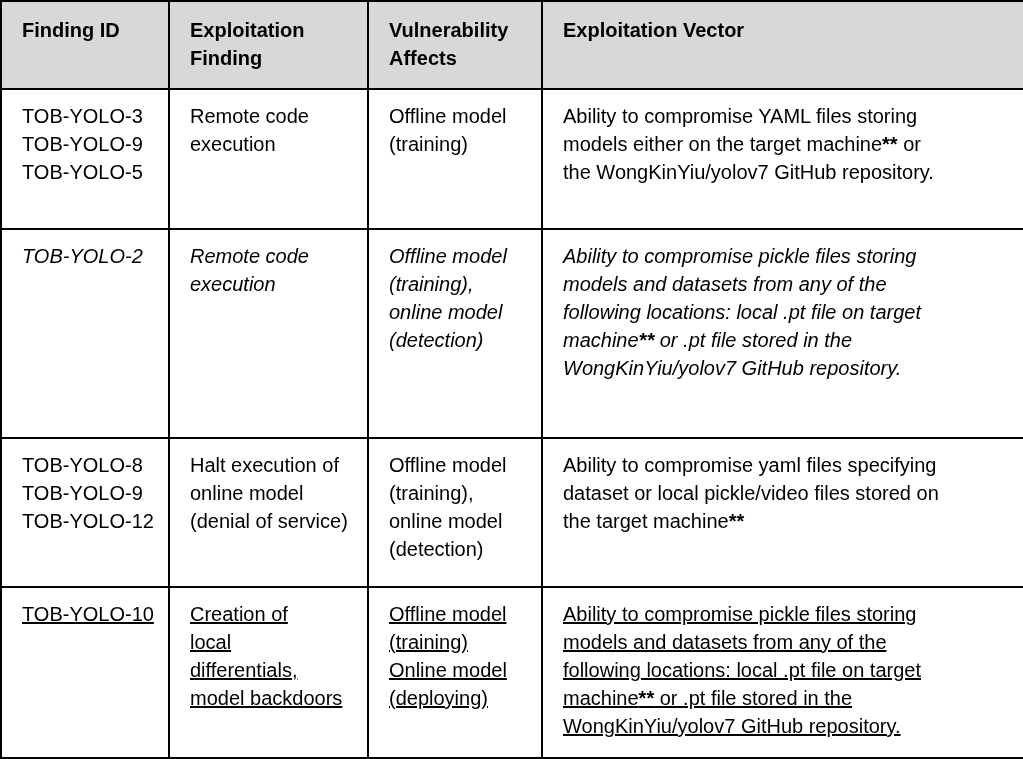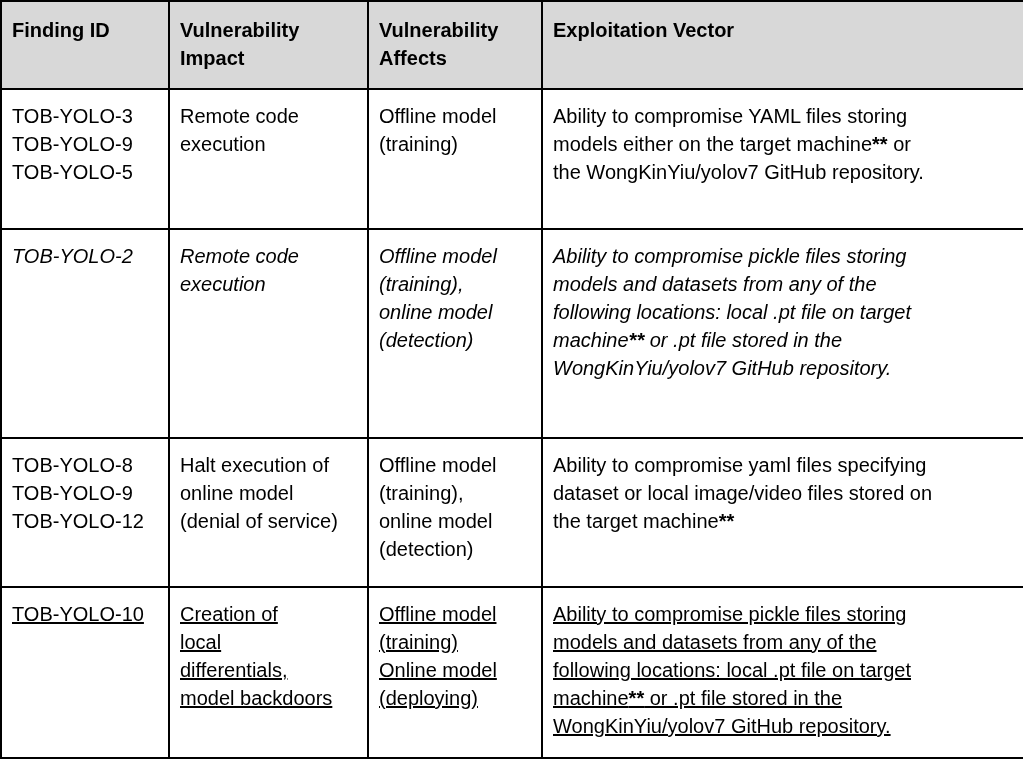--- a/index.html
+++ b/index.html
@@ -12,21 +12,21 @@
   table.findings {
     border-collapse: collapse;
     table-layout: fixed;
     width: 1023px;
     height: 759px;
   }
   th, td {
     border: 2px solid #000000;
     vertical-align: top;
     text-align: left;
-    padding: 12px 8px 8px 10px;
+    padding: 12px 8px 8px 20px;
     font-size: 20px;
     line-height: 28px;
     overflow: hidden;
   }
   th {
     background: #d8d8d8;
     font-weight: 700;
     padding-top: 14px;
   }
   thead tr { height: 88px; }
@@ -43,21 +43,21 @@
 <table class="findings">
   <colgroup>
     <col style="width:168px">
     <col style="width:199px">
     <col style="width:174px">
     <col style="width:482px">
   </colgroup>
   <thead>
     <tr>
       <th>Finding ID</th>
-      <th>Vulnerability Impact</th>
+      <th>Exploitation Finding</th>
       <th>Vulnerability Affects</th>
       <th>Exploitation Vector</th>
     </tr>
   </thead>
   <tbody>
       <tr>
         <td>
           <div class="ln">TOB-YOLO-3</div>
           <div class="ln">TOB-YOLO-9</div>
           <div class="ln">TOB-YOLO-5</div>
@@ -110,21 +110,21 @@
           <div class="ln">(denial of service)</div>
         </td>
         <td>
           <div class="ln">Offline model</div>
           <div class="ln">(training),</div>
           <div class="ln">online model</div>
           <div class="ln">(detection)</div>
         </td>
         <td>
           <div class="ln"><span>Ability to compromise yaml files specifying</span></div>
-          <div class="ln"><span>dataset or local image/video files stored on</span></div>
+          <div class="ln"><span>dataset or local pickle/video files stored on</span></div>
           <div class="ln"><span>the target machine</span><b>**</b></div>
         </td>
       </tr>
       <tr>
         <td>
           <div class="ln">TOB-YOLO-10</div>
         </td>
         <td>
           <div class="ln">Creation of</div>
           <div class="ln">local</div>

